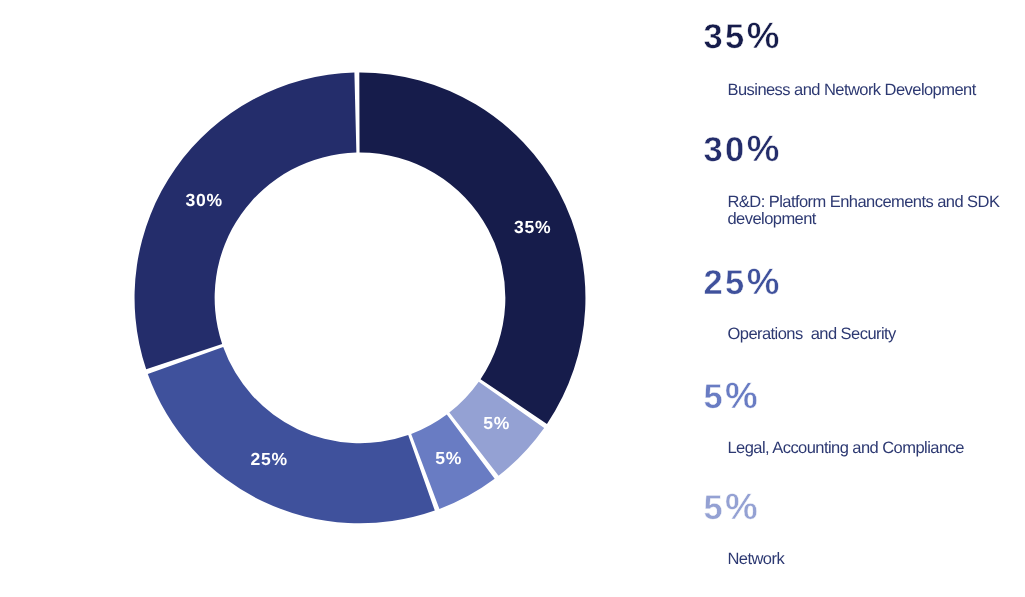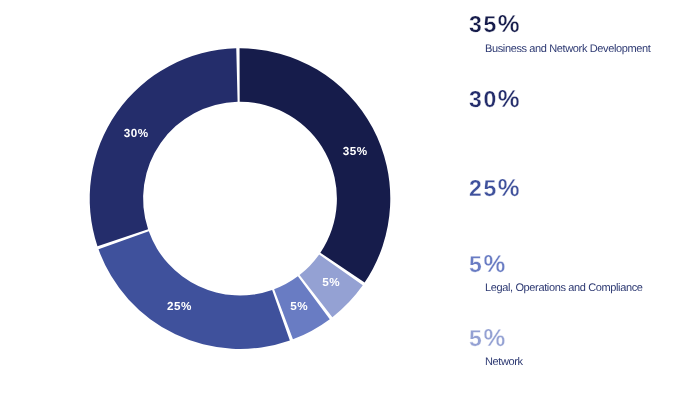--- a/index.html
+++ b/index.html
@@ -20,21 +20,21 @@
   .legend-item-3 { top:252.6px; }
   .legend-item-4 { top:326.7px; }
   .legend-pct {
     font-weight:bold; font-size:23px; letter-spacing:1.6px;
     line-height:1; white-space:nowrap;
     -webkit-text-stroke:0.32px #ffffff;
   }
   .legend-pct .pct-sign { font-size:24.5px; }
   .legend-label {
     font-size:11px; letter-spacing:-0.37px; color:#2d3972;
-    line-height:11.4px; font-weight:normal; margin-top:6px;
+    line-height:11.4px; font-weight:normal; margin-top:17px;
     white-space:pre-wrap;
     max-width:186px;
     padding-left:16px;
   }
   .slice-label {
     -webkit-font-smoothing:antialiased;
     font-size:11.7px; font-weight:bold; fill:#ffffff; letter-spacing:0.5px;
   }
 </style>
 </head>
@@ -57,29 +57,31 @@
 
 <div id="legend">
 
   <div class="legend-item legend-item-0">
     <div class="legend-pct" style="color: rgb(22, 28, 75);">35<span class="pct-sign">%</span></div>
     <div class="legend-label">Business and Network Development</div>
   </div>
 
   <div class="legend-item legend-item-1">
     <div class="legend-pct" style="color: rgb(36, 45, 107);">30<span class="pct-sign">%</span></div>
+    <div class="legend-label">R&amp;D: Platform Enhancements and SDK development</div>
   </div>
 
   <div class="legend-item legend-item-2">
     <div class="legend-pct" style="color: rgb(63, 81, 156);">25<span class="pct-sign">%</span></div>
+    <div class="legend-label">Operations  and Security</div>
   </div>
 
   <div class="legend-item legend-item-3">
     <div class="legend-pct" style="color: rgb(105, 124, 195);">5<span class="pct-sign">%</span></div>
-    <div class="legend-label">Legal, Operations and Compliance</div>
+    <div class="legend-label">Legal, Accounting and Compliance</div>
   </div>
 
   <div class="legend-item legend-item-4">
     <div class="legend-pct" style="color: rgb(148, 161, 211);">5<span class="pct-sign">%</span></div>
     <div class="legend-label">Network</div>
   </div>
 
 </div>
 
 </body></html>

